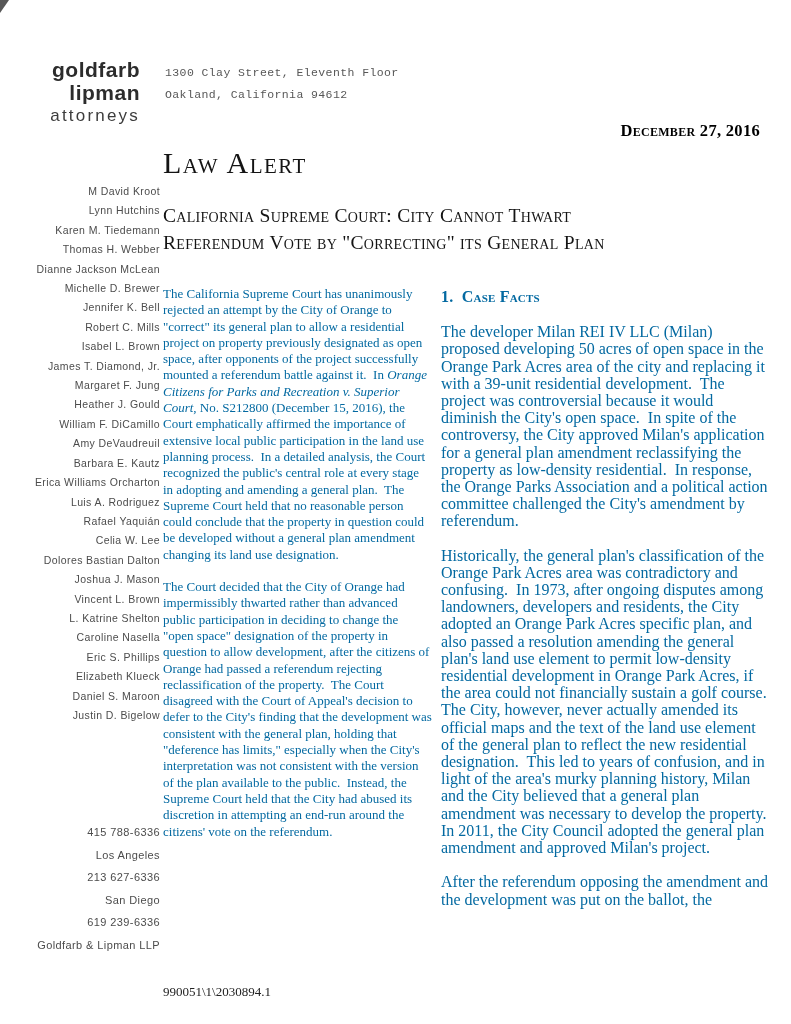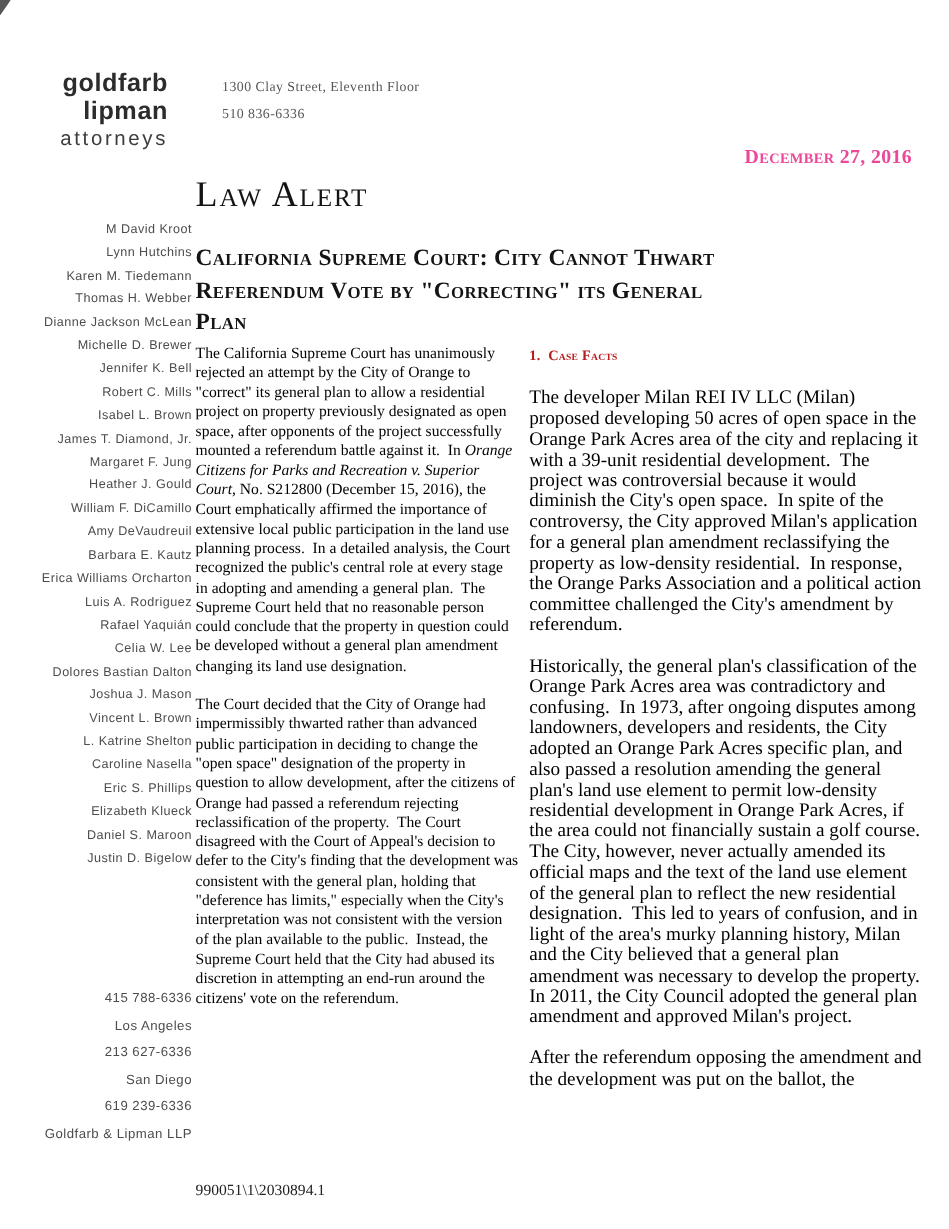--- a/index.html
+++ b/index.html
@@ -34,41 +34,41 @@
     font-size: 21px; font-weight: bold; letter-spacing: .5px; line-height: 23px;
   }
   .logo-l3 {
     font-size: 17px; font-weight: 400; letter-spacing: 2.2px;
     line-height: 23px; color: #3c3c3c;
   }
 
   
   .address {
     position: absolute; top: 62px; left: 165px;
-    font-family: Liberation Serif, serif;
+    font-family: Liberation Mono, monospace;
     font-size: 11.5px; letter-spacing: .4px;
-    color: #575757; line-height: 22px; margin-left: 20px;
+    color: #575757; line-height: 22px;
   }
 
   
   .date-line {
     position: absolute; top: 121px; right: 31px;
     font-variant: small-caps; font-weight: bold;
-    font-size: 16.5px; letter-spacing: .3px; color: #ec4899;
+    font-size: 16.5px; letter-spacing: .3px; color: #000000;
   }
 
   
   .doc-title {
     position: absolute; top: 146px; left: 163px;
     font-variant: small-caps; font-weight: 400;
     font-size: 30px; letter-spacing: 1.5px; color: #141414;
   }
   .headline {
     position: absolute; top: 203px; left: 163px; width: 470px;
-    font-variant: small-caps; font-weight: 700;
+    font-variant: small-caps; font-weight: 400;
     font-size: 19.5px; line-height: 26.5px; letter-spacing: .3px;
     color: #141414;
   }
 
   
   .sidebar {
     position: absolute; top: 182px; left: 0; width: 160px;
     text-align: right;
     font-family: "Liberation Sans", sans-serif;
     color: #4c4c4c;
@@ -82,29 +82,29 @@
   .offices div {
     font-size: 11px; line-height: 22.5px; letter-spacing: .4px;
     white-space: nowrap;
   }
 
   
   .columns {
     position: absolute; top: 286px; left: 163px;
     display: flex; gap: 9px;
   }
-  .col p { white-space: pre-wrap; color: #000000; }
+  .col p { white-space: pre-wrap; color: #0369a1; }
   .col-left { width: 269px; font-size: 13px; line-height: 16.3px; }
   .col-left p { margin-bottom: 16px; }
   .col-right { width: 327px; font-size: 16px; line-height: 17.2px; }
   .col-right p { margin-bottom: 17px; }
   .section-heading {
     font-variant: small-caps; font-weight: bold;
-    font-size: 12px; letter-spacing: .2px;
-    margin: 2px 0 18px 0; color: #b91c1c;
+    font-size: 16px; letter-spacing: .2px;
+    margin: 2px 0 18px 0; color: #0369a1;
     white-space: pre-wrap;
   }
   .case-citation { font-style: italic; }
 
   
   .doc-footer {
     position: absolute; top: 984px; left: 163px;
     font-size: 13px; color: #222;
   }
 </style>
@@ -116,21 +116,21 @@
   <div class="scan-mark"></div>
 
   <div class="logo">
     <div class="logo-l1">goldfarb</div>
     <div class="logo-l2">lipman</div>
     <div class="logo-l3">attorneys</div>
   </div>
 
   <div class="address">
     <div>1300 Clay Street, Eleventh Floor</div>
-    <div>510 836-6336</div>
+    <div>Oakland, California  94612</div>
   </div>
 
   <div class="date-line">December 27, 2016</div>
 
   <h1 class="doc-title">Law Alert</h1>
 
   <h2 class="headline">California Supreme Court: City Cannot Thwart Referendum Vote by "Correcting" its General Plan</h2>
 
   <aside class="sidebar">
     <div class="attorneys">

